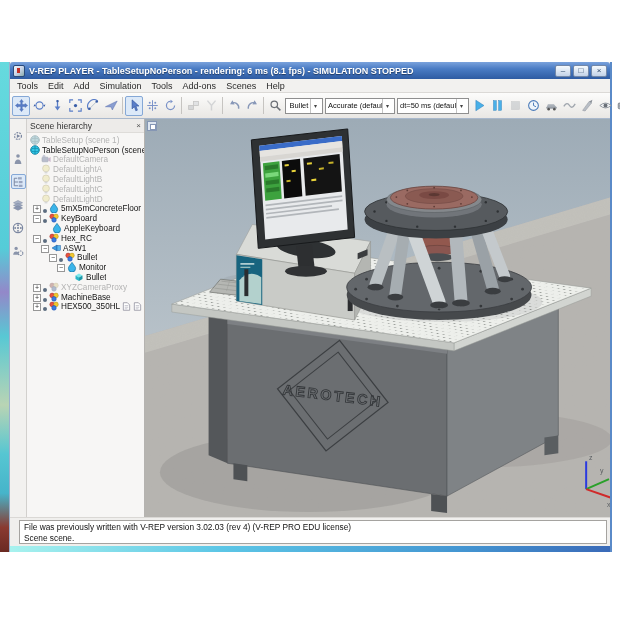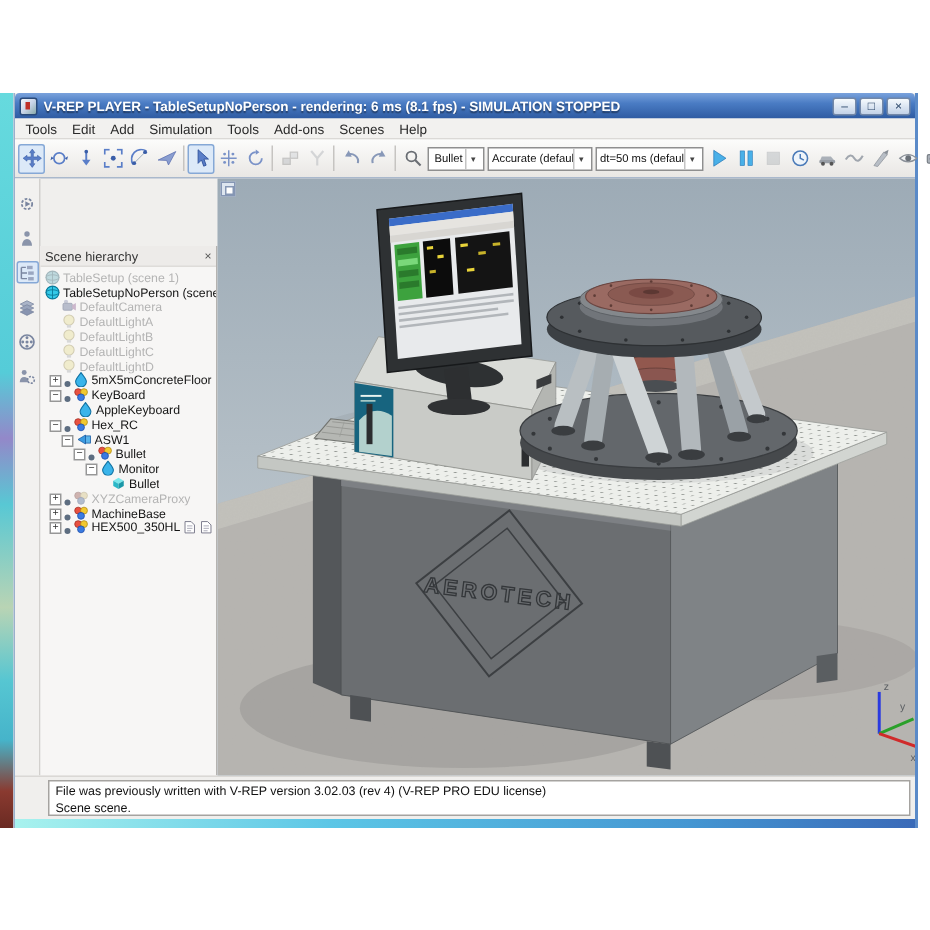--- a/index.html
+++ b/index.html
@@ -38,41 +38,41 @@
   .tselect .val{flex:1;overflow:hidden;white-space:nowrap;}
   .tselect .arr{width:9px;height:100%;flex:none;display:flex;align-items:center;justify-content:center;border-left:1px solid #c4c4c4;
     font-size:6px;color:#444;}
   
   .main{flex:1;display:flex;min-height:0;}
   .side-toolbar{width:17px;flex:none;background:#f2f1ef;border-right:1px solid #d2d0cd;display:flex;flex-direction:column;
     align-items:center;padding-top:9px;gap:8px;box-sizing:border-box;}
   .sbtn{width:15px;height:15px;display:flex;align-items:center;justify-content:center;border:1px solid transparent;border-radius:2px;background:transparent;padding:0;}
   .sbtn svg{width:12px;height:12px;}
   .sbtn.active{background:#dce9f8;border-color:#85a8d6;}
-  .hierarchy{width:117px;flex:none;background:#f7f6f5;border-right:1px solid #b5b3b0;display:flex;flex-direction:column;font-size:8.2px;margin-top:45px;}
+  .hierarchy{width:117px;flex:none;background:#f7f6f5;border-right:1px solid #b5b3b0;display:flex;flex-direction:column;font-size:8.2px;}
   .hier-header{height:13px;flex:none;display:flex;align-items:center;justify-content:space-between;padding:0 3px;
     background:#edebe9;color:#333;font-size:8.6px;border-bottom:1px solid #dedcd9;}
   .hier-close{color:#555;font-size:8px;}
   .tree{flex:1;overflow:hidden;padding-top:2px;}
   .trow{height:9.8px;display:flex;align-items:flex-end;white-space:nowrap;color:#141414;}
   .trow.grayed{color:#b4b4b4;}
   .trow.grayed .ticon{opacity:.45;filter:grayscale(60%);}
   .expand{width:8px;height:8px;flex:none;border:1px solid #979797;background:#fff;font-size:7px;line-height:6px;text-align:center;
     margin-right:2px;box-sizing:border-box;color:#333;}
   .mdot{width:4px;height:4px;flex:none;border-radius:50%;background:#5d6d80;margin-right:2px;}
   .ticon{width:10px;height:10px;flex:none;margin-right:2px;}
   .tlabel{overflow:hidden;}
   .tbadge{width:9px;height:9px;flex:none;margin-left:2px;}
   
   .viewport{flex:1;position:relative;min-width:0;background:#b7c2ca;}
   .viewport svg.scene{position:absolute;left:0;top:0;width:100%;height:100%;}
   .page-icon{position:absolute;left:2px;top:2px;width:10px;height:10px;background:#dde5ef;border:1px solid #8596b4;box-sizing:border-box;}
   .page-icon::after{content:"";position:absolute;left:2px;top:2px;width:4px;height:4px;background:#fff;border:1px solid #8596b4;}
   
-  .statusbar{height:29px;flex:none;background:#f0efed;border-top:1px solid #dad8d5;padding:2px 3px 2px 22px;box-sizing:border-box;}
+  .statusbar{height:29px;flex:none;background:#f0efed;border-top:1px solid #dad8d5;padding:2px 3px 2px 9px;box-sizing:border-box;}
   .status-box{height:100%;background:#fff;border:1px solid #a5a3a0;box-sizing:border-box;padding:1px 4px;
     font-size:8.3px;line-height:1.3;color:#111;overflow:hidden;}
   .bottom-strip{height:6px;flex:none;background:linear-gradient(90deg,#a8f2ee 0%,#64ccе8 25%,#55bce4 45%,#3f86c8 80%,#3a6ab8 100%);
     background:linear-gradient(90deg,#a8f2ee 0%,#5cc6e6 35%,#4496d2 75%,#3a6ab8 100%);}
 </style>
 </head>
 <body>
 
 <svg width="0" height="0" style="position:absolute">
   <defs>

